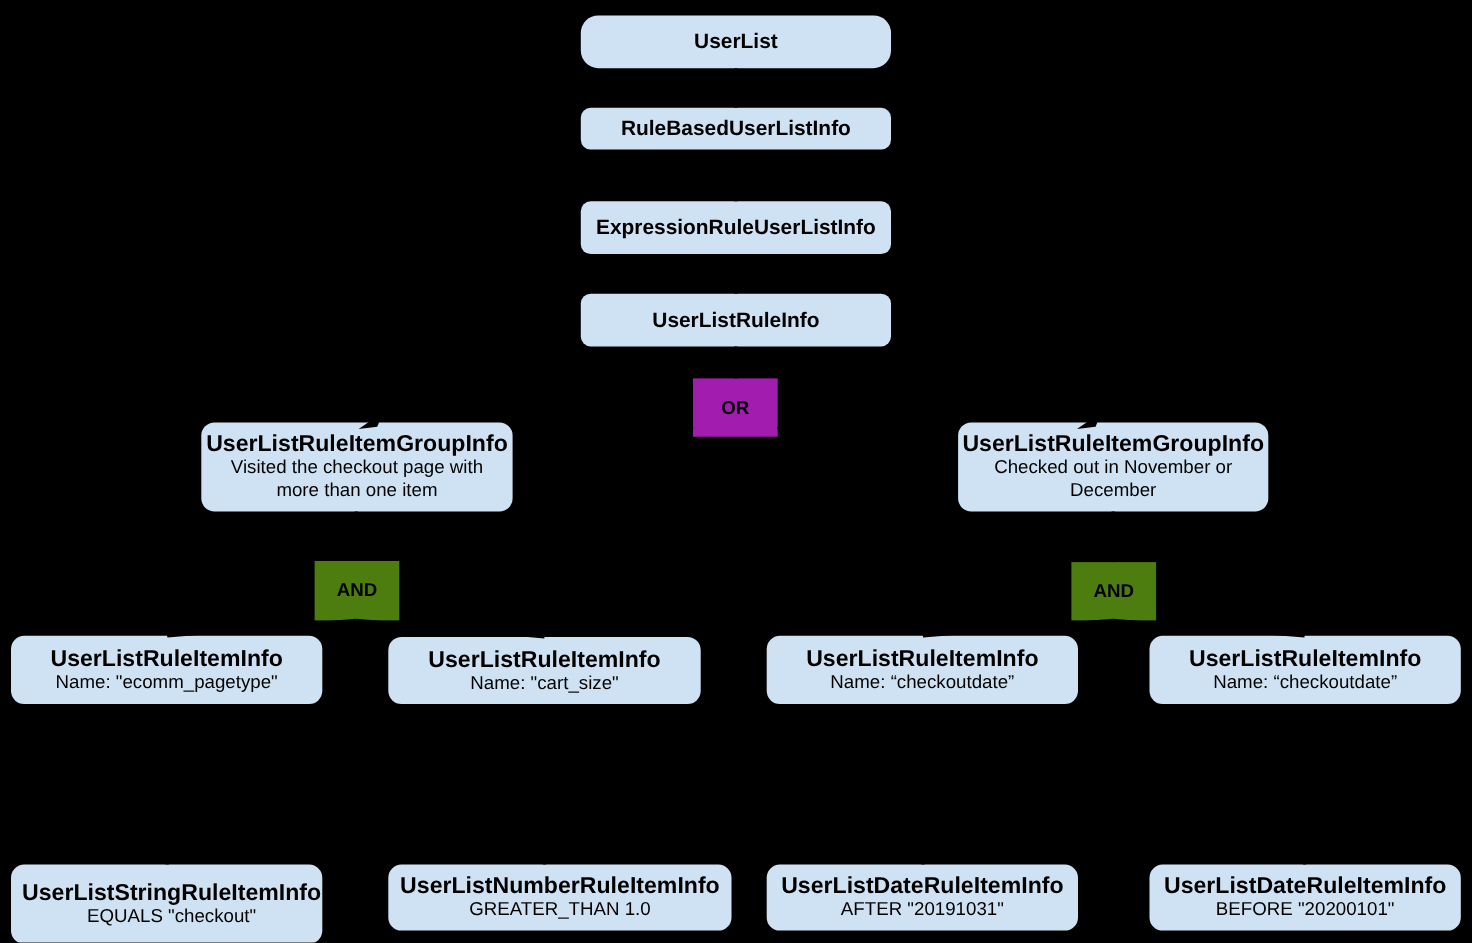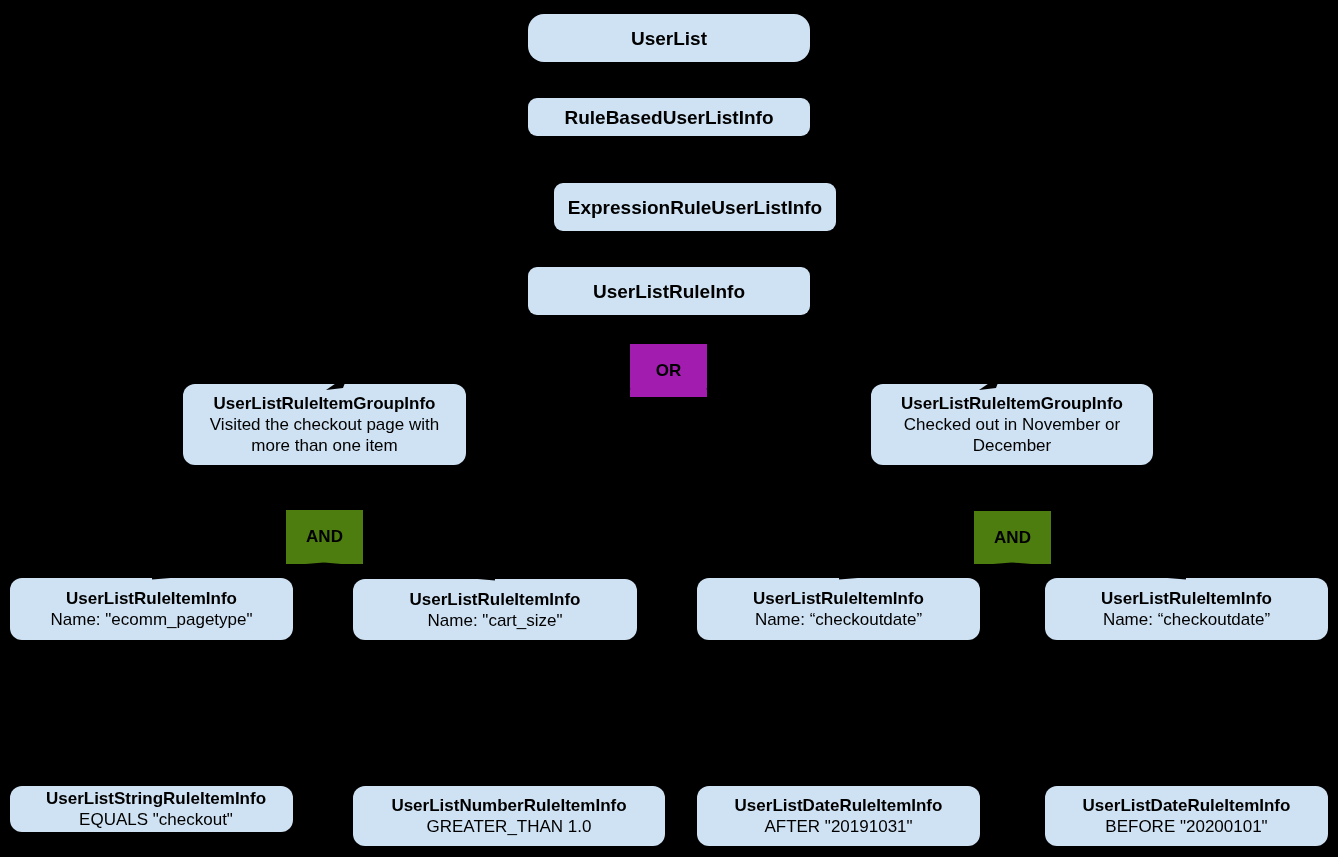--- a/index.html
+++ b/index.html
@@ -5,45 +5,45 @@
   html,body{margin:0;padding:0;background:#000;}
   #canvas{
     position:relative;width:1338px;height:857px;background:#000;overflow:hidden;
     font-family:"Liberation Sans","DejaVu Sans",sans-serif;color:#000;
   }
   .node{
     position:absolute;background:#cfe2f3;border-radius:9px;
     display:flex;flex-direction:column;justify-content:center;align-items:center;
     text-align:center;padding:2px 12px;box-sizing:border-box;
   }
-  .node .title{font-weight:700;font-size:17px;line-height:21px;white-space:nowrap;}
+  .node .title{font-weight:700;font-size:21px;line-height:21px;white-space:nowrap;}
   .node.big .title{font-size:19px;}
   .node .desc{font-size:17px;line-height:21px;}
   .node.rounded-lg{border-radius:12px;}
   .operator{
     position:absolute;display:flex;justify-content:center;align-items:center;
     font-weight:700;font-size:17px;border-radius:0;
   }
   .or-box{background:#a21caf;}
   .and-box{background:#4d7c0f;}
   
   #n-userlist   {left:528px;top:14px;width:282px;height:48px;border-radius:16px;}
   #n-rulebased  {left:528px;top:98px;width:282px;height:38px;align-items:center;}
-  #n-expression {left:528px;top:183px;width:282px;height:48px;margin-left:26px;}
+  #n-expression {left:528px;top:183px;width:282px;height:48px;}
   #n-ulruleinfo {left:528px;top:267px;width:282px;height:48px;}
   #n-or         {left:630px;top:344px;width:77px;height:53px;}
   #n-group-left {left:183px;top:384px;width:283px;height:81px;}
   #n-group-right{left:871px;top:384px;width:282px;height:81px;}
   #n-and-left   {left:286px;top:510px;width:77px;height:54px;}
   #n-and-right  {left:974px;top:511px;width:77px;height:53px;}
   #n-item1{left:10px;top:578px;width:283px;height:62px;}
   #n-item2{left:353px;top:579px;width:284px;height:61px;}
   #n-item3{left:697px;top:578px;width:283px;height:62px;}
   #n-item4{left:1045px;top:578px;width:283px;height:62px;}
-  #n-leaf1{left:10px;top:786px;width:283px;height:46px;padding-left:21px;}
+  #n-leaf1{left:10px;top:786px;width:283px;height:72px;padding-left:21px;}
   #n-leaf2{left:353px;top:786px;width:312px;height:60px;}
   #n-leaf3{left:697px;top:786px;width:283px;height:60px;}
   #n-leaf4{left:1045px;top:786px;width:283px;height:60px;}
   #connectors{position:absolute;left:0;top:0;width:1338px;height:857px;pointer-events:none;z-index:5;}
 </style>
 </head>
 <body>
 
 <div id="canvas">
 

